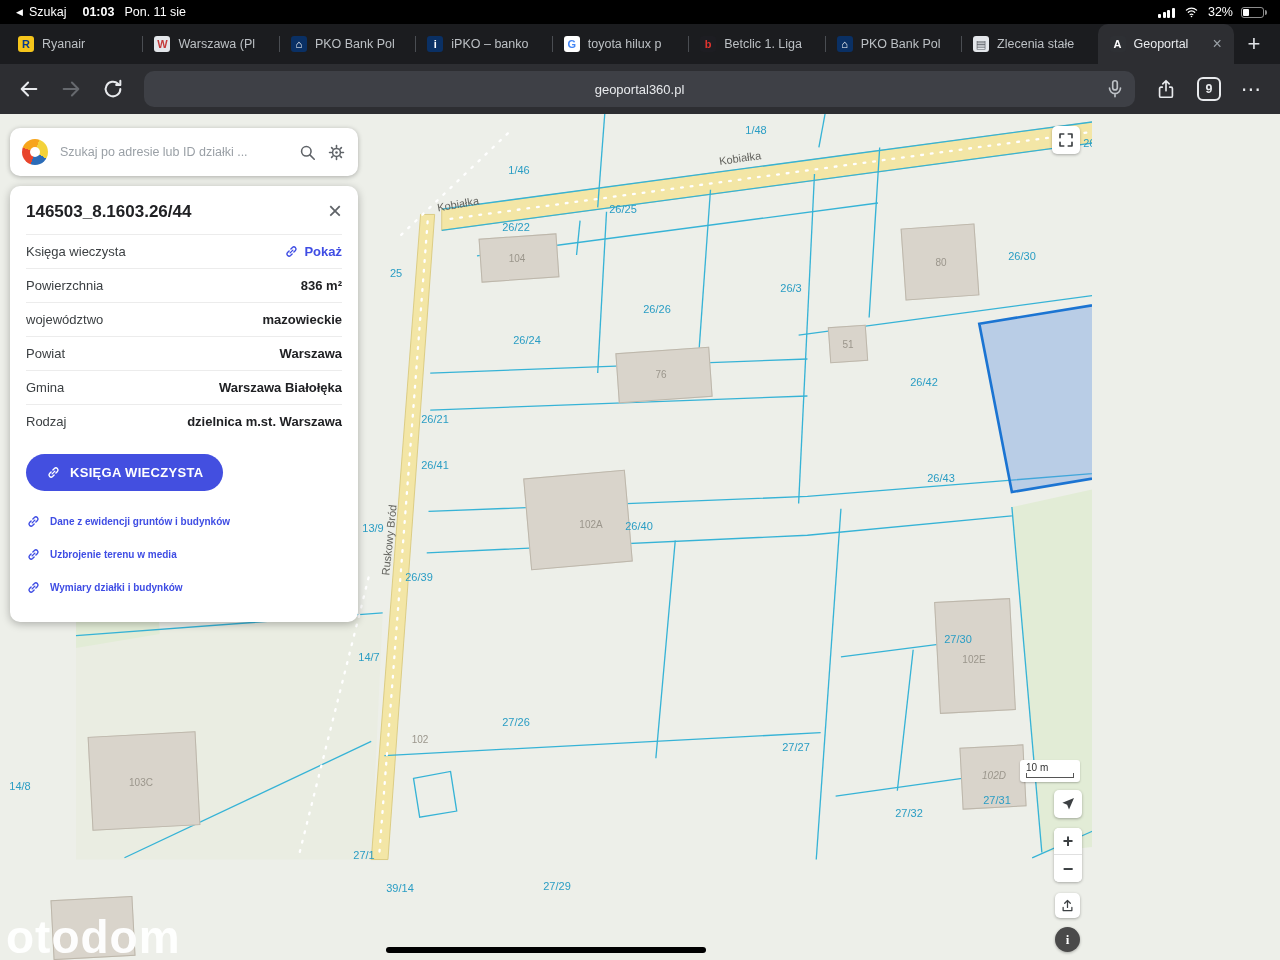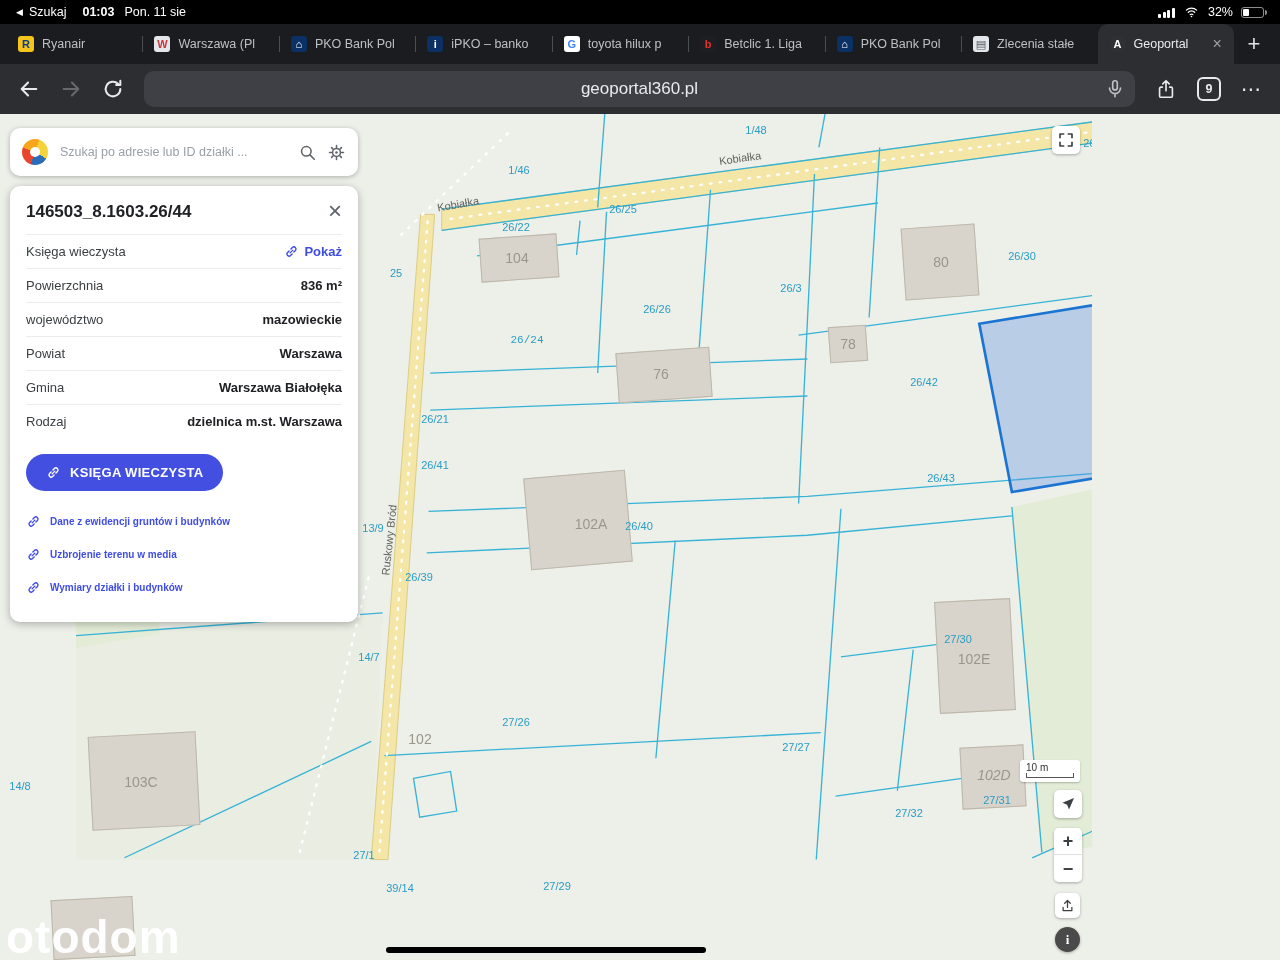--- a/index.html
+++ b/index.html
@@ -32,42 +32,42 @@
            font-size:11px;font-weight:bold;line-height:1;}
   .tlabel{overflow:hidden;white-space:nowrap;}
   .tclose{margin-left:auto;font-size:16px;color:#9aa0a6;padding-left:6px;}
   .newtab{flex:0 0 40px;background:none;border:none;color:#dfe1e5;font-size:22px;line-height:1;cursor:pointer;}
 
   
   .toolbar{position:absolute;top:64px;left:0;right:0;height:50px;background:#2d2e32;display:flex;align-items:center;
            padding:0 18px;gap:20px;z-index:50;}
   .tbicon{width:22px;height:22px;flex:0 0 auto;}
   .omnibox{flex:1;height:36px;background:#3e4046;border-radius:10px;position:relative;display:flex;align-items:center;justify-content:center;}
-  .omnibox .url{color:#e8eaed;font-size:17px;}
+  .omnibox .url{color:#e8eaed;font-size:13px;}
   .omnibox .mic{position:absolute;right:9px;top:7px;width:22px;height:22px;}
   .tabcount{width:24px;height:24px;border:2px solid #e8eaed;border-radius:6px;display:grid;place-items:center;
             color:#e8eaed;font-size:12.5px;font-weight:bold;}
   .menu{color:#e8eaed;font-size:20px;letter-spacing:1px;}
 
   
   .map{position:absolute;top:114px;left:0;width:1092px;height:846px;background:#edefe9;overflow:hidden;}
   .map svg.base{position:absolute;top:0;left:0;z-index:1;}
   .pl{fill:none;stroke:#36b3d6;stroke-width:1.5;}
   .wd{fill:none;stroke:#fff;stroke-width:2.6;stroke-dasharray:2 9;stroke-linecap:round;}
   .road{fill:#f3e6a6;stroke:#d8c87c;stroke-width:1;}
   .green{fill:#e2ecd6;stroke:none;}
   .green2{fill:#eaede2;stroke:none;}
   .sel{fill:rgba(88,142,226,.35);stroke:#1b74d2;stroke-width:3;}
   .blds,.lbls{position:absolute;inset:0;}
   .blds{z-index:2;}
   .lbls{z-index:3;}
   .building{position:absolute;background:#d9d4cb;border:1px solid #bdb7ab;}
   .plabel{position:absolute;transform:translate(-50%,-50%);font-size:11px;color:#2a9dc4;white-space:nowrap;}
   .plabel.selected{color:#1c66c9;font-weight:bold;font-size:11.5px;}
-  .blabel{position:absolute;transform:translate(-50%,-50%);font-size:14px;color:#9b968c;white-space:nowrap;}
+  .blabel{position:absolute;transform:translate(-50%,-50%);font-size:10px;color:#9b968c;white-space:nowrap;}
   .slabel{position:absolute;font-size:11px;color:#63635e;white-space:nowrap;}
   .watermark{position:absolute;left:6px;bottom:0px;z-index:4;font-size:46px;font-weight:800;letter-spacing:1px;
              color:rgba(255,255,255,.95);line-height:1;}
 
   
   .mbtn{position:absolute;z-index:5;background:#fff;border:none;border-radius:5px;display:grid;place-items:center;
         box-shadow:0 1px 3px rgba(0,0,0,.3);cursor:pointer;padding:0;}
   .fsbtn{top:12px;right:12px;width:28px;height:28px;}
   .locbtn{top:676px;right:10px;width:28px;height:28px;}
   .scalebar{position:absolute;z-index:5;top:646px;right:12px;width:60px;height:22px;background:#fff;border-radius:3px;
@@ -268,21 +268,21 @@
         <span class="plabel" style="left: 756px; top: 16px;">1/48</span>
         <span class="plabel" style="left: 1258px; top: 7px;">26/31</span>
         <span class="plabel" style="left: 1097px; top: 29px;">26/29</span>
         <span class="plabel" style="left: 519px; top: 56px;">1/46</span>
         <span class="plabel" style="left: 623px; top: 95px;">26/25</span>
         <span class="plabel" style="left: 516px; top: 113px;">26/22</span>
         <span class="plabel" style="left: 1022px; top: 142px;">26/30</span>
         <span class="plabel" style="left: 396px; top: 159px;">25</span>
         <span class="plabel" style="left: 791px; top: 174px;">26/3</span>
         <span class="plabel" style="left: 657px; top: 195px;">26/26</span>
-        <span class="plabel" style="left: 527px; top: 226px; font-family: Liberation Mono, monospace;">26/24</span>
+        <span class="plabel" style="left: 527px; top: 226px;">26/24</span>
         <span class="plabel" style="left: 924px; top: 268px;">26/42</span>
         <span class="plabel" style="left: 435px; top: 305px;">26/21</span>
         <span class="plabel selected" style="left: 1122px; top: 319px;">26/44</span>
         <span class="plabel" style="left: 435px; top: 351px;">26/41</span>
         <span class="plabel" style="left: 941px; top: 364px;">26/43</span>
         <span class="plabel" style="left: 639px; top: 412px;">26/40</span>
         <span class="plabel" style="left: 373px; top: 414px;">13/9</span>
         <span class="plabel" style="left: 419px; top: 463px;">26/39</span>
         <span class="plabel" style="left: 958px; top: 525px;">27/30</span>
         <span class="plabel" style="left: 369px; top: 543px;">14/7</span>
@@ -291,21 +291,21 @@
         <span class="plabel" style="left: 796px; top: 633px;">27/27</span>
         <span class="plabel" style="left: 997px; top: 686px;">27/31</span>
         <span class="plabel" style="left: 20px; top: 672px;">14/8</span>
         <span class="plabel" style="left: 909px; top: 699px;">27/32</span>
         <span class="plabel" style="left: 364px; top: 741px;">27/1</span>
         <span class="plabel" style="left: 400px; top: 774px;">39/14</span>
         <span class="plabel" style="left: 557px; top: 772px;">27/29</span>
         <span class="blabel" style="left: 517px; top: 144px;">104</span>
         <span class="blabel" style="left: 941px; top: 148px;">80</span>
         <span class="blabel" style="left: 1270px; top: 148px;">82</span>
-        <span class="blabel" style="left: 848px; top: 230px;">78</span>
+        <span class="blabel" style="left: 848px; top: 230px;">51</span>
         <span class="blabel" style="left: 661px; top: 260px;">76</span>
         <span class="blabel" style="left: 575px; top: 410px; margin-left: 16px;">102A</span>
         <span class="blabel" style="left: 420px; top: 625px;">102</span>
         <span class="blabel" style="left: 974px; top: 545px;">102E</span>
         <span class="blabel" style="left: 994px; top: 661px; font-style: italic;">102D</span>
         <span class="blabel" style="left: 141px; top: 668px;">103C</span>
         <span class="slabel" style="left: 740px; top: 44px; transform: translate(-50%, -50%) rotate(-8deg);">Kobiałka</span>
         <span class="slabel" style="left: 458px; top: 90px; transform: translate(-50%, -50%) rotate(-10deg);">Kobiałka</span>
         <span class="slabel" style="left: 389px; top: 426px; transform: translate(-50%, -50%) rotate(-84deg);">Ruskowy Bród</span>
       </div>

